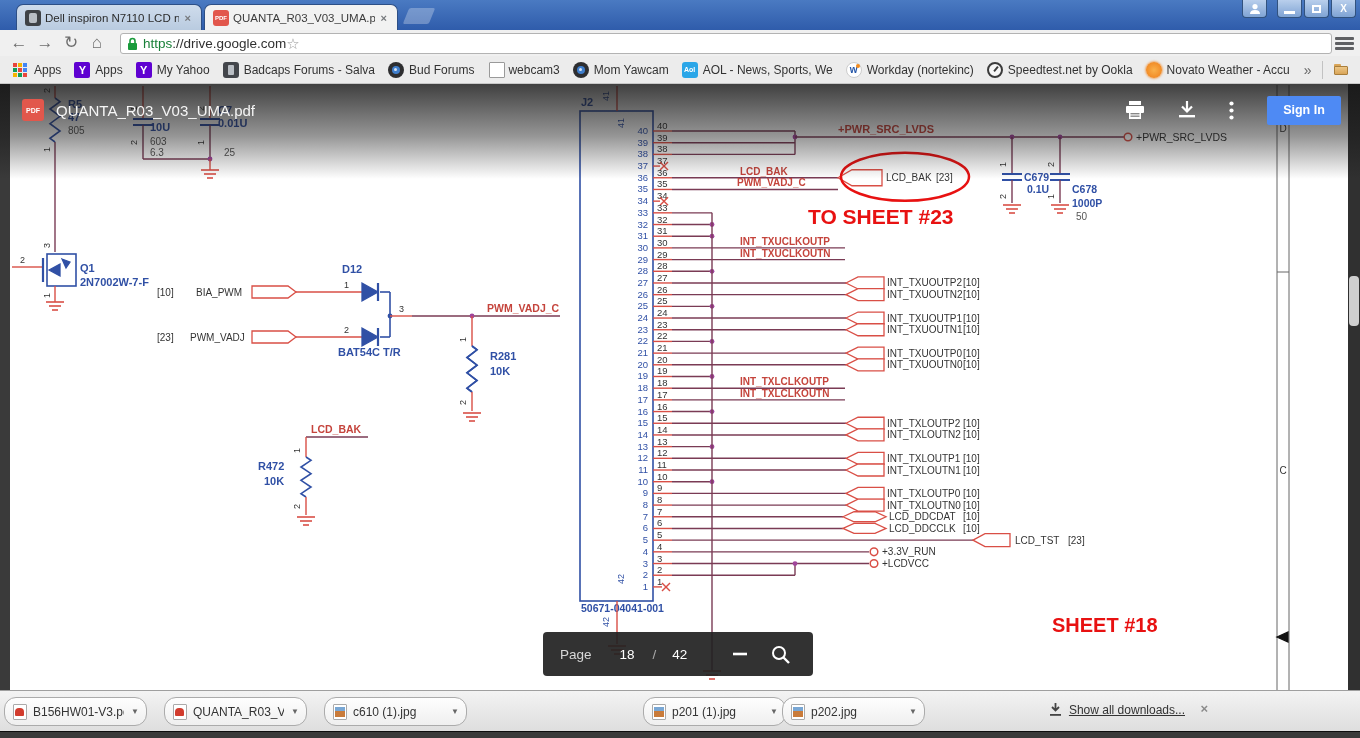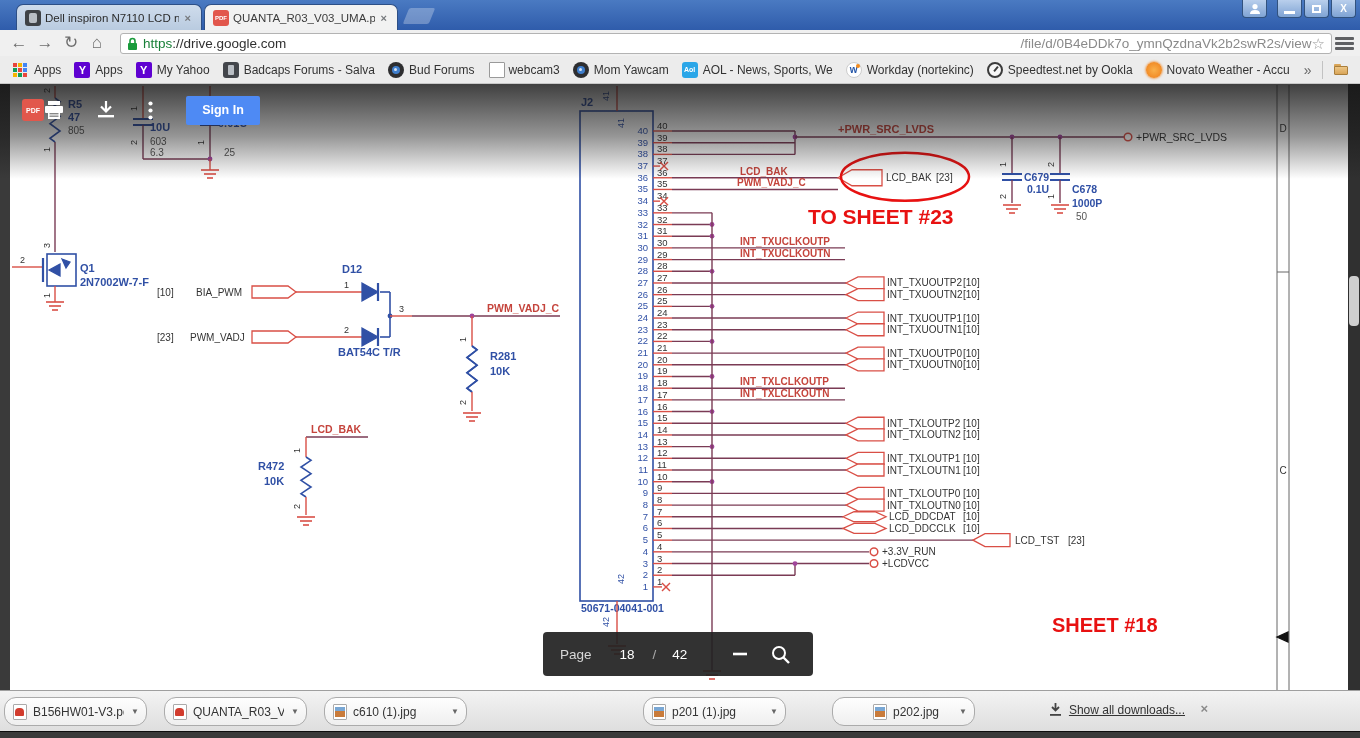--- a/index.html
+++ b/index.html
@@ -147,21 +147,20 @@
     <div class="navbtn">→</div>
     <div class="navbtn">↻</div>
     <div class="navbtn">⌂</div>
     <div class="omnibox">
       <svg width="11" height="14" viewBox="0 0 11 14">
         <rect x="1" y="6" width="9" height="7" rx="1" fill="#1a9b3c"></rect>
         <path d="M3 6 V4 a2.5 2.5 0 0 1 5 0 V6" fill="none" stroke="#1a9b3c" stroke-width="1.6"></path>
       </svg>
       <span class="scheme">https</span>
         <span class="host">://drive.google.com</span>
-        <span class="path">/file/d/0B4eDDk7o_ymnQzdnaVk2b2swR2s/view</span>
       <span class="star">☆</span>
     </div>
     <div class="menu-icon">
         <div></div>
         <div></div>
         <div></div>
       </div>
   </div>
 
   <div class="bookmarks" id="bmbar">
@@ -647,20 +646,21 @@
         <line x1="1277" y1="272" x2="1289" y2="272" stroke="#666" stroke-width="1"></line>
         <text x="1283" y="132" fill="#333333" font-size="10" font-weight="normal" text-anchor="middle">D</text>
         <text x="1283" y="474" fill="#333333" font-size="10" font-weight="normal" text-anchor="middle">C</text>
         <polygon points="1277,637 1288,632 1288,642" stroke="#111" fill="#111" stroke-width="1.3"></polygon>
       </svg>
     <div class="rightstrip"></div>
     <div class="vthumb"></div>
     <div class="scrim"></div>
     <div class="pdf-header">
       <div class="pdf-badge">PDF</div>
+      <div class="pdf-title">QUANTA_R03_V03_UMA.pdf</div>
       <svg class="hdr-ic" width="20" height="18" viewBox="0 0 20 18">
         <rect x="4" y="0" width="12" height="4" fill="#fff"></rect>
           <rect x="1" y="5" width="18" height="7" rx="1" fill="#fff"></rect>
           <rect x="4" y="10" width="12" height="8" fill="#fff"></rect>
           <rect x="5.5" y="12" width="9" height="1.4" fill="#888"></rect>
           <rect x="5.5" y="14.5" width="9" height="1.4" fill="#888"></rect>
       </svg>
       <svg class="hdr-ic" width="18" height="18" viewBox="0 0 18 18">
         <path d="M9 0 V9 M4 5.5 L9 10.5 L14 5.5" stroke="#fff" stroke-width="2.2" fill="none"></path>
           <rect x="1" y="14" width="16" height="2.4" fill="#fff"></rect>
@@ -734,21 +734,21 @@
       </div>
       <div class="dlitem" style="left: 643px;">
         <span style="margin-left: 8px; width: 14px; height: 16px; position: relative; flex: 0 0 14px;">
           <div style="position: absolute; inset: 0px; background: rgb(255, 255, 255); border: 1px solid rgb(170, 170, 170); border-radius: 1px;"></div>
           <div style="position: absolute; left: 2px; top: 3px; width: 10px; height: 4px; background: rgb(121, 167, 212);"></div>
           <div style="position: absolute; left: 2px; top: 7px; width: 10px; height: 6px; background: rgb(201, 123, 58);"></div>
         </span>
         <span class="nm">p201 (1).jpg</span>
         <span class="dd">▼</span>
       </div>
-      <div class="dlitem" style="left: 832px; padding-left: 32px;">
+      <div class="dlitem" style="left: 782px;">
         <span style="margin-left: 8px; width: 14px; height: 16px; position: relative; flex: 0 0 14px;">
           <div style="position: absolute; inset: 0px; background: rgb(255, 255, 255); border: 1px solid rgb(170, 170, 170); border-radius: 1px;"></div>
           <div style="position: absolute; left: 2px; top: 3px; width: 10px; height: 4px; background: rgb(121, 167, 212);"></div>
           <div style="position: absolute; left: 2px; top: 7px; width: 10px; height: 6px; background: rgb(201, 123, 58);"></div>
         </span>
         <span class="nm">p202.jpg</span>
         <span class="dd">▼</span>
       </div>
     </div>
 

